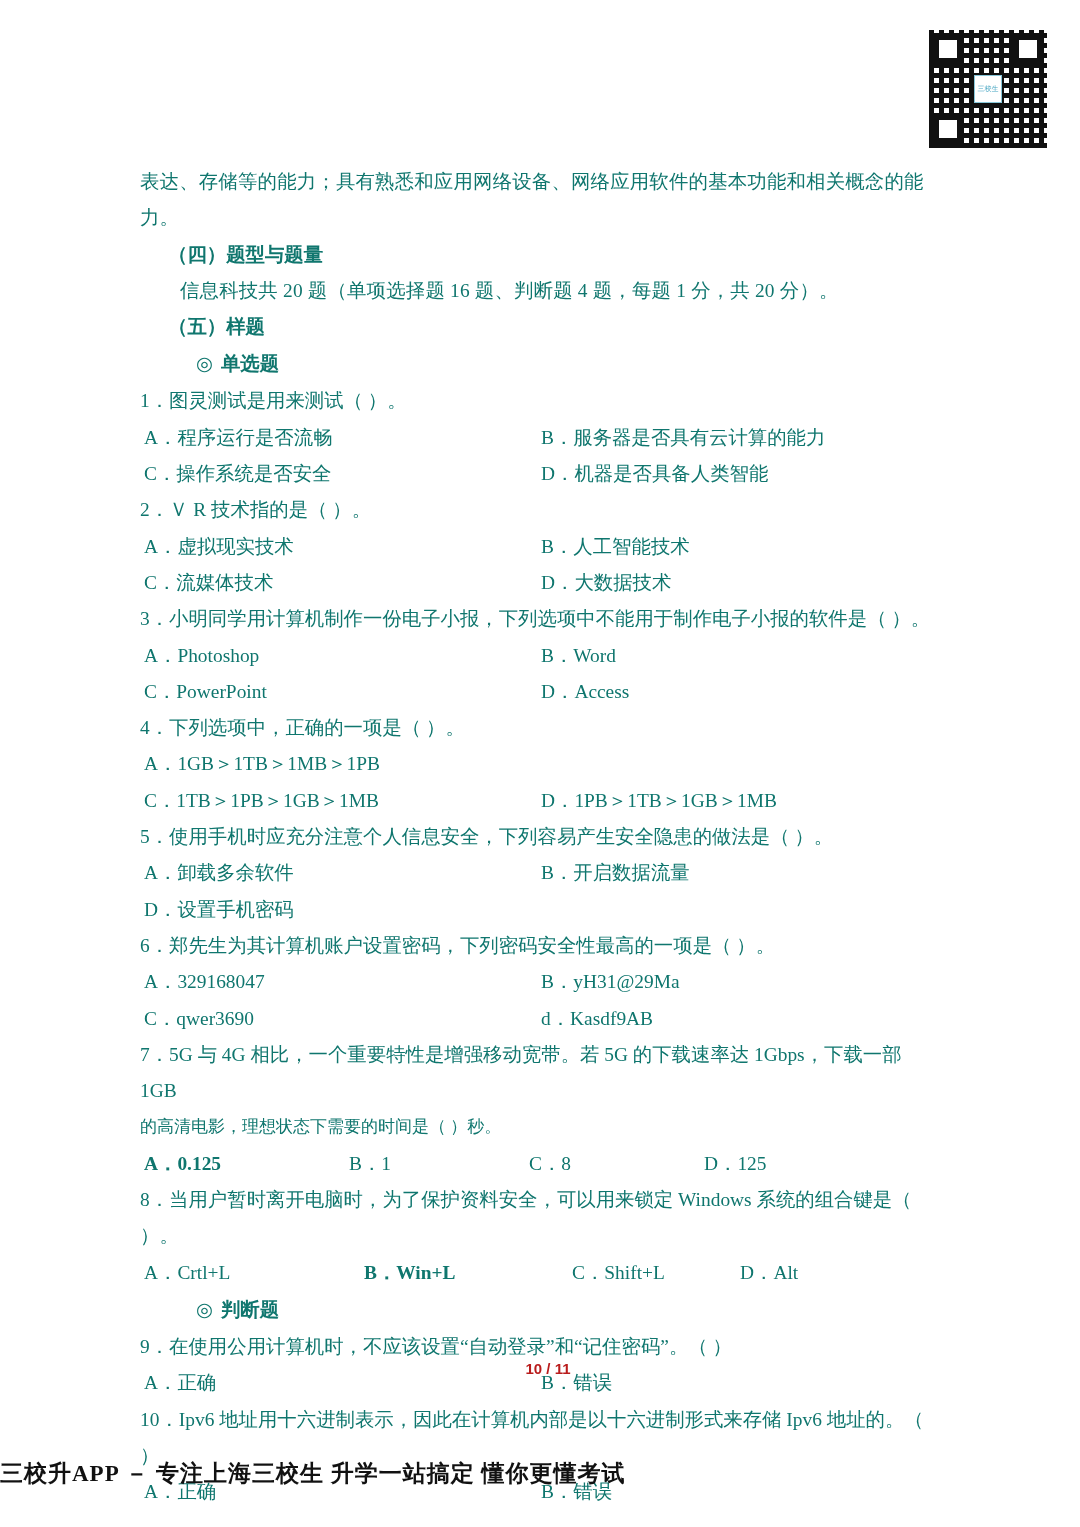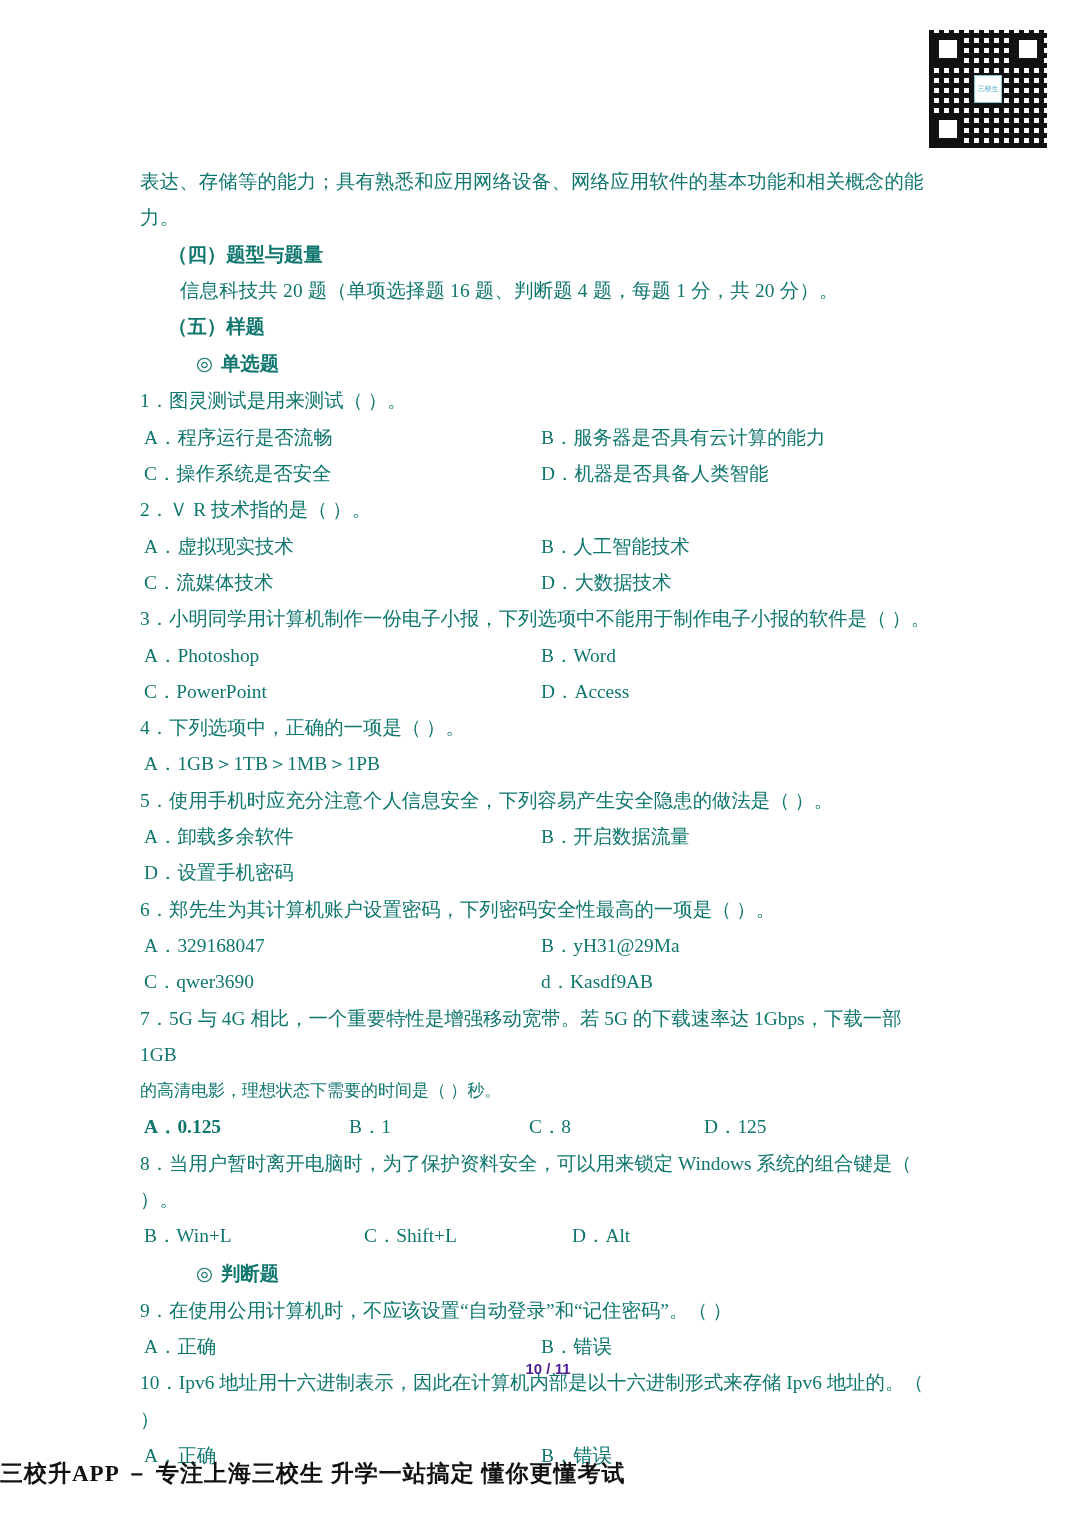--- a/index.html
+++ b/index.html
@@ -108,33 +108,33 @@
     font-size: 19.4px;
     line-height: 36.3px;
     padding-left: 4px;
   }
   .opts.two > div { width: 50%; }
   .opts.four > div:nth-child(1) { width: 205px; font-weight: bold; }
   .opts.four > div:nth-child(2) { width: 180px; }
   .opts.four > div:nth-child(3) { width: 175px; }
   .opts.four > div:nth-child(4) { width: auto; }
   .opts.wide4 > div:nth-child(1) { width: 220px; }
-  .opts.wide4 > div:nth-child(2) { width: 208px; }
+  .opts.wide4 > div:nth-child(2) { width: 208px; font-weight: bold; }
   .opts.wide4 > div:nth-child(3) { width: 168px; }
   .opts.wide4 > div:nth-child(4) { width: auto; }
 
   .pagenum {
     position: absolute;
     bottom: 150px;
     left: 16px; right: 0;
     text-align: center;
     font-size: 15px;
     font-weight: bold;
     font-family: "Liberation Sans", sans-serif;
-    color: #4c1d95;
+    color: #b91c1c;
   }
   .footer {
     position: absolute;
     bottom: 38px;
     left: 0; right: 0;
     font-size: 23px;
     font-weight: bold;
     letter-spacing: 1px;
     color: #111;
     font-family: "Liberation Serif", serif;
@@ -190,20 +190,24 @@
       <div>B．Word</div>
     </div>
     <div class="opts two">
       <div>C．PowerPoint</div>
       <div>D．Access</div>
     </div>
 
     <div class="q">4．下列选项中，正确的一项是（      ）。</div>
     <div class="opts two">
       <div>A．1GB＞1TB＞1MB＞1PB</div>
+    </div>
+    <div class="opts two">
+      <div>C．1TB＞1PB＞1GB＞1MB</div>
+      <div>D．1PB＞1TB＞1GB＞1MB</div>
     </div>
 
     <div class="q">5．使用手机时应充分注意个人信息安全，下列容易产生安全隐患的做法是（      ）。</div>
     <div class="opts two">
       <div>A．卸载多余软件</div>
       <div>B．开启数据流量</div>
     </div>
     <div class="opts two">
       <div>D．设置手机密码</div>
     </div>
@@ -222,20 +226,21 @@
     <div class="q-cont">的高清电影，理想状态下需要的时间是（      ）秒。</div>
     <div class="opts four">
       <div>A．0.125</div>
       <div>B．1</div>
       <div>C．8</div>
       <div>D．125</div>
     </div>
 
     <div class="q">8．当用户暂时离开电脑时，为了保护资料安全，可以用来锁定 Windows 系统的组合键是（      ）。</div>
     <div class="opts wide4">
+      <div>A．Crtl+L</div>
       <div>B．Win+L</div>
       <div>C．Shift+L</div>
       <div>D．Alt</div>
     </div>
 
     <div class="qtype">
       <span class="bullet">◎</span><span>判断题</span>
     </div>
 
     <div class="q">9．在使用公用计算机时，不应该设置“自动登录”和“记住密码”。（      ）</div>

